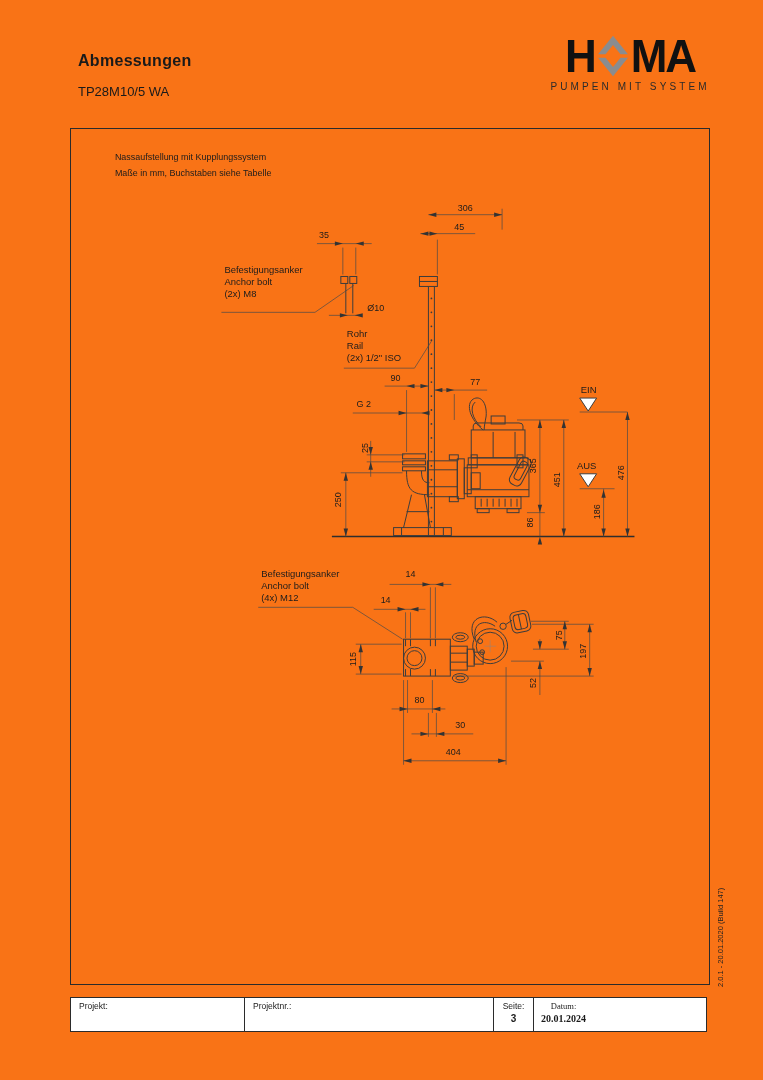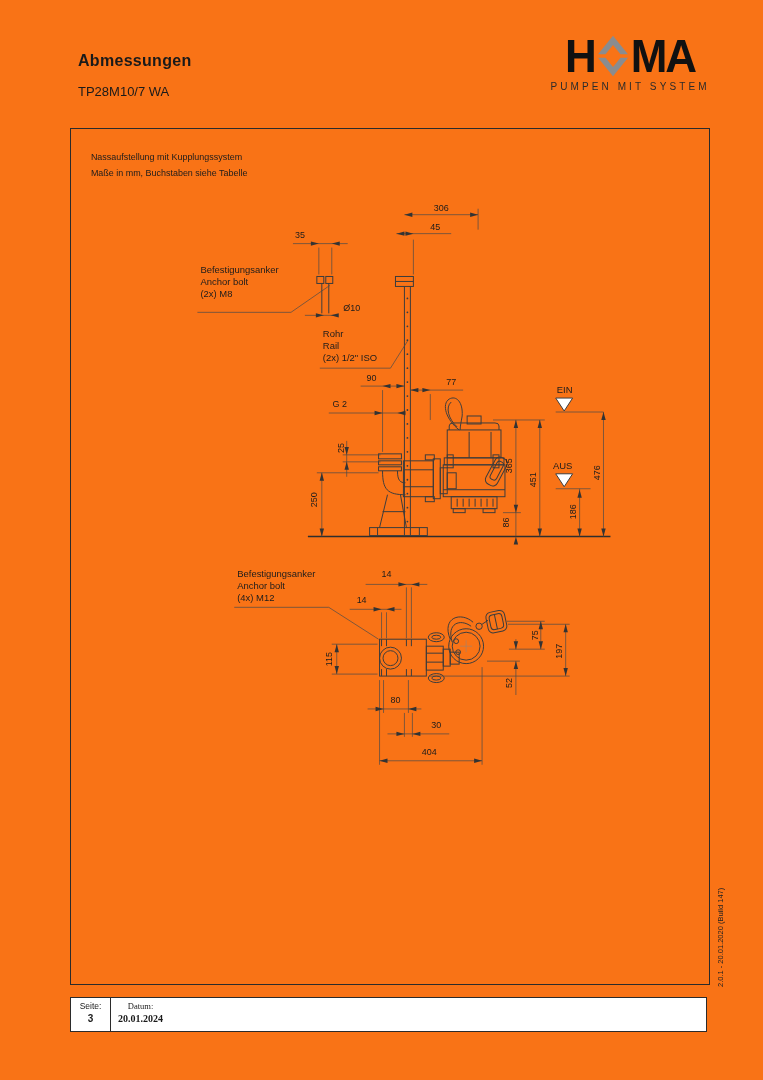--- a/index.html
+++ b/index.html
@@ -9,21 +9,21 @@
   
   .title{position:absolute;left:78px;top:52px;font-size:16px;font-weight:bold;letter-spacing:.3px;}
   .subtitle{position:absolute;left:78px;top:84px;font-size:13px;}
   .logo{position:absolute;top:34px;right:53px;width:160px;text-align:center;}
   .logo-row{display:flex;align-items:center;justify-content:center;}
   .logo-letter{font-size:44px;line-height:44px;font-weight:bold;letter-spacing:-2px;color:#111;transform:scaleY(1.05);}
   .logo-diamond{margin:0 3px;}
   .logo-tag{margin-top:3px;font-size:10px;letter-spacing:3.1px;color:#2b2b2b;white-space:nowrap;}
 
   
-  .frame{position:absolute;left:70px;top:128px;width:640px;height:857px;border:1.2px solid #2b2b2b;box-sizing:border-box;}
+  .frame{position:absolute;left:70px;top:128px;width:640px;height:857px;border:1.2px solid #2b2b2b;box-sizing:border-box;padding-left:24px;}
   svg{display:block;}
   .art{stroke:#3c3c3c;stroke-width:1;fill:none;}
   .artf{stroke:#3c3c3c;stroke-width:1;fill:#fff;}
   .dl{stroke:#4a4a4a;stroke-width:.7;fill:none;}
   .floor{stroke:#2e2e2e;stroke-width:1.5;}
   .cl{stroke:#8a8a8a;stroke-width:.5;}
   text{fill:#1c1c1c;stroke:none;}
   .dim{font-size:9px;text-anchor:middle;font-family:"Liberation Sans",sans-serif;}
   .lbl{font-size:9.5px;text-anchor:start;font-family:"Liberation Sans",sans-serif;}
   .note{font-size:9px;text-anchor:start;font-family:"Liberation Sans",sans-serif;}
@@ -40,21 +40,21 @@
 
   .version{position:absolute;left:716px;top:987px;transform:rotate(-90deg);transform-origin:0 0;
            font-size:7.5px;white-space:nowrap;color:#222;}
 </style>
 </head>
 <body>
 
 <div class="page">
 
   <div class="title">Abmessungen</div>
-  <div class="subtitle">TP28M10/7 WA</div>
+  <div class="subtitle">TP28M10/5 WA</div>
 
   <div class="logo">
     <div class="logo-row">
       <span class="logo-letter">H</span>
       <span class="logo-diamond">
         <svg width="30" height="42" viewBox="0 0 34 46">
           <polygon points="17,0 34,21 25.5,21 17,10.5 8.5,21 0,21" fill="#8a8c8f"></polygon>
           <polygon points="0,25 8.5,25 17,35.5 25.5,25 34,25 17,46" fill="#8a8c8f"></polygon>
         </svg>
       </span>
@@ -387,20 +387,26 @@
           <polygon points="517,662 514.8,670 519.2,670" fill="#333"></polygon>
           <polygon points="567,625 564.8,633 569.2,633" fill="#333"></polygon>
           <polygon points="567,677 564.8,669 569.2,669" fill="#333"></polygon>
         </g>
     </svg>
   </div>
 
   <div class="version">2.0.1  -  20.01.2020 (Build 147)</div>
 
   <div class="ftable">
+    <div class="fcell fc1">
+      <div class="flabel">Projekt:</div>
+    </div>
+    <div class="fcell fc2">
+      <div class="flabel">Projektnr.:</div>
+    </div>
     <div class="fcell fc4">
       <div class="flabel">Seite:</div>
       <div class="fvalue">3</div>
     </div>
     <div class="fcell fc5">
       <div class="flabel">Datum:</div>
       <div class="fvalue">20.01.2024</div>
     </div>
   </div>
 </div>

